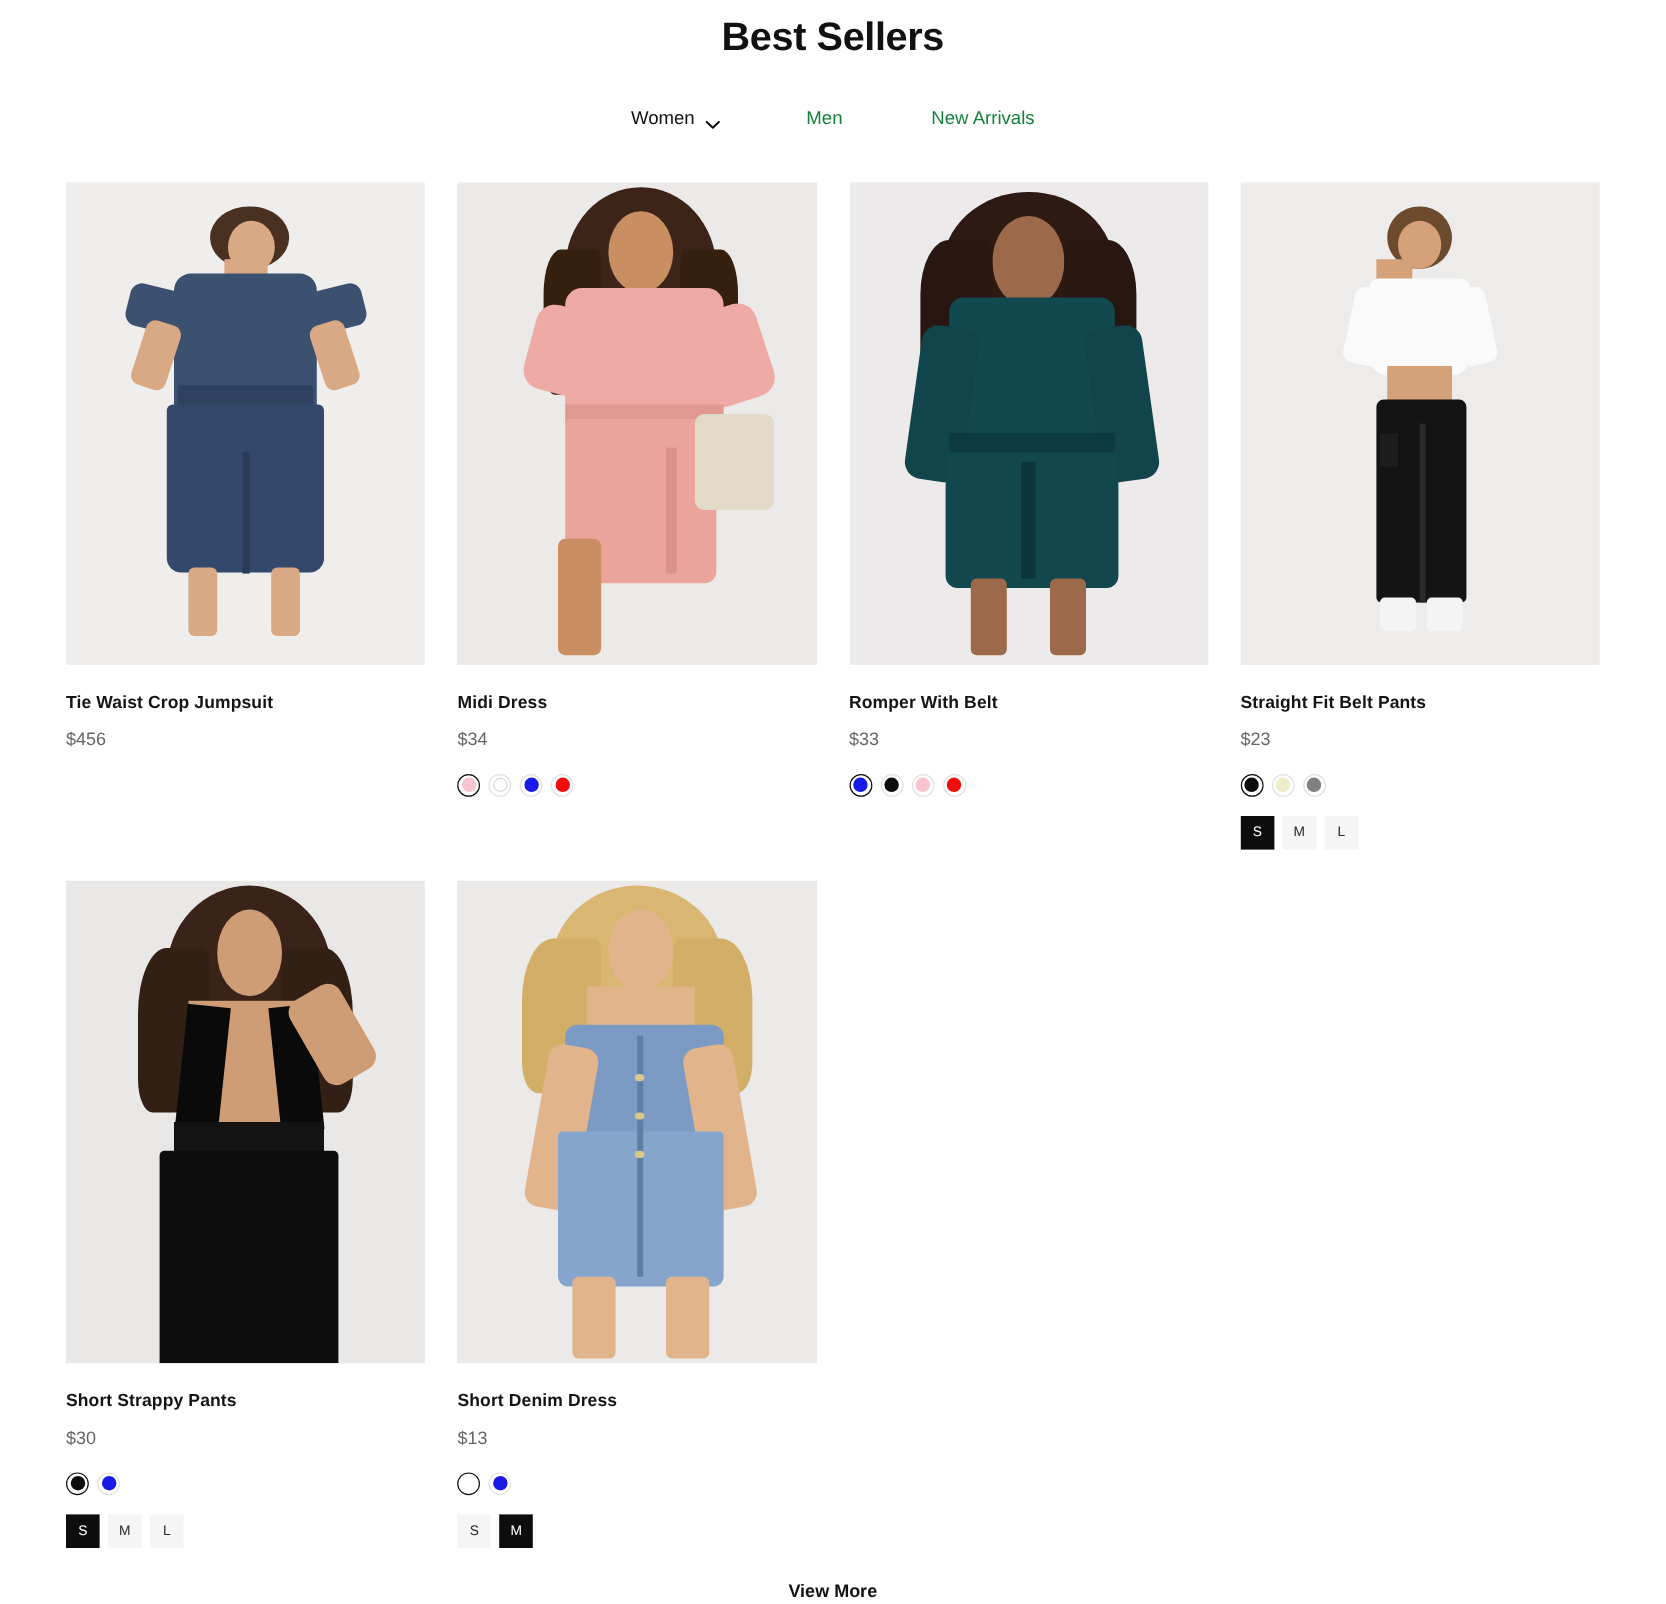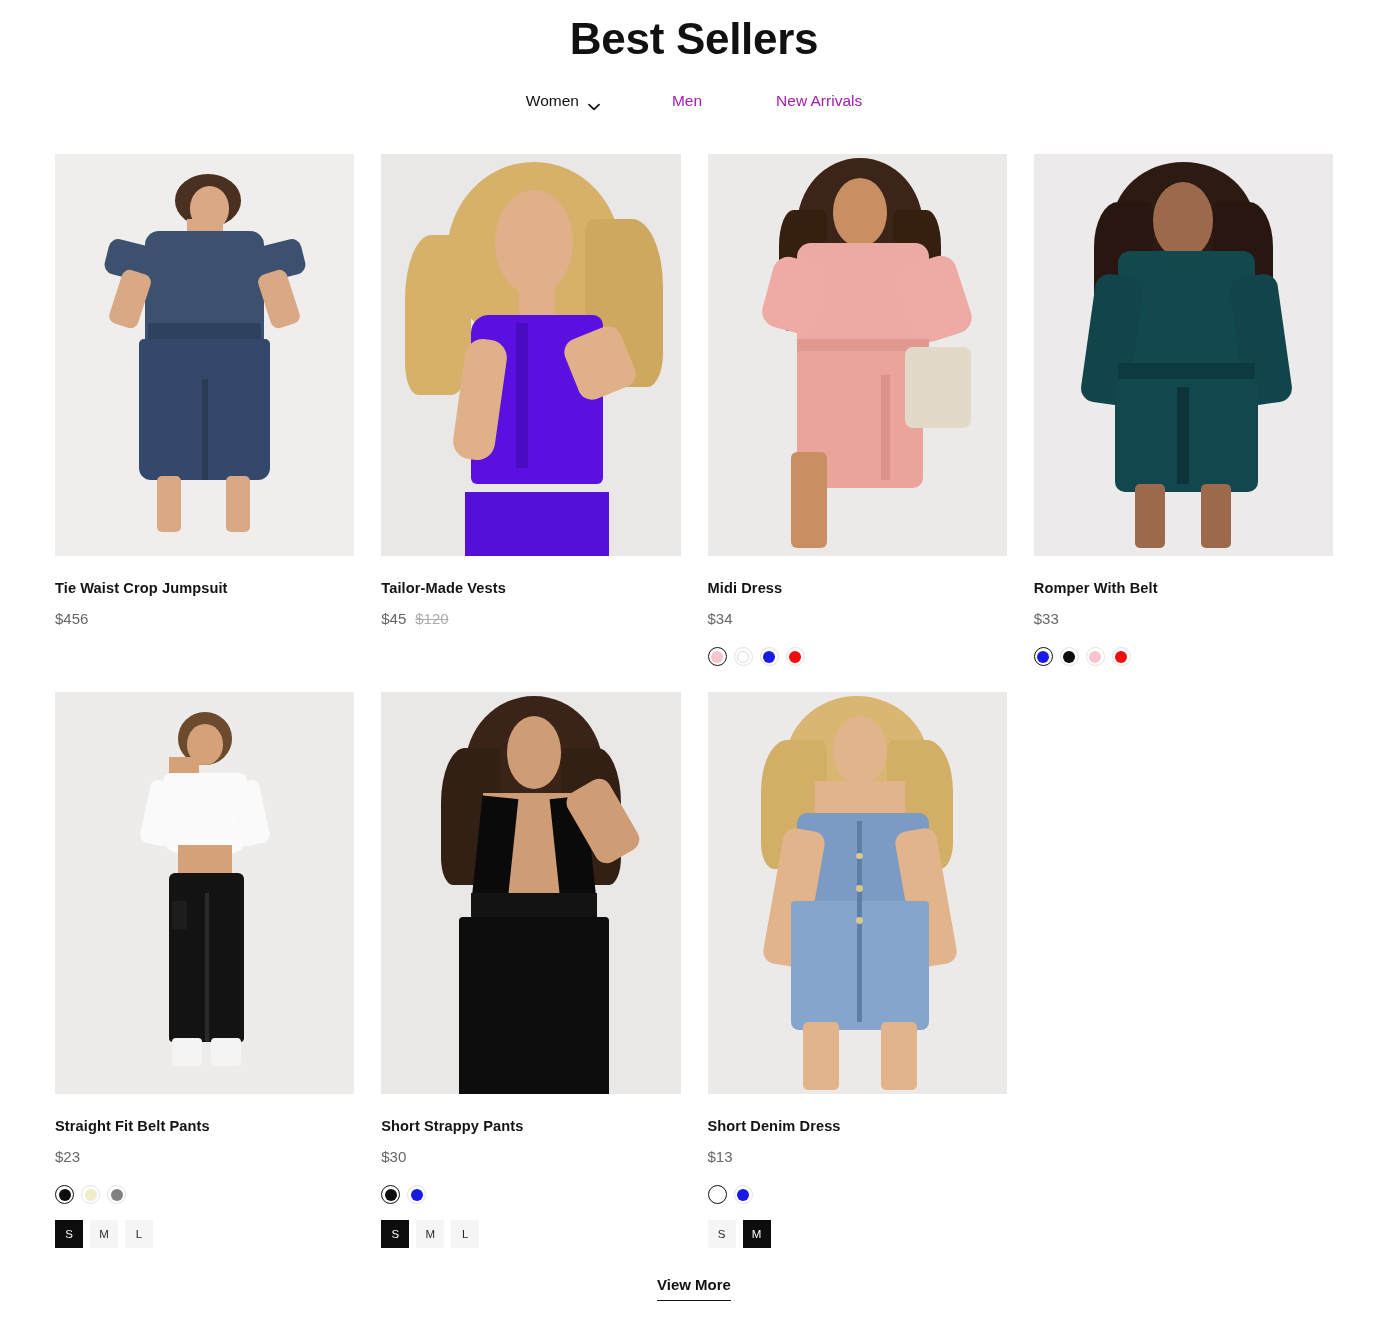--- a/index.html
+++ b/index.html
@@ -12,45 +12,45 @@
     color: #111111;
     overflow: hidden;
   }
 
   .page { width: 1388px; padding: 0 55px; }
 
   
   .header { text-align: center; padding-top: 10px; }
 
   .page-title {
-    font-size: 44px;
+    font-size: 33px;
     font-weight: 700;
     letter-spacing: -0.3px;
     color: #111111;
     line-height: 1.3;
   }
 
   .page-subtitle {
     font-size: 15px;
     font-weight: 400;
     color: #3a3a3a;
     margin-top: 21px;
   }
 
   .tabs {
-    margin-top: 21px;
+    margin-top: 33px;
     display: flex;
     justify-content: center;
     align-items: center;
     gap: 0px;
   }
 
   .tab {
     font-size: 15.5px;
-    color: #a21caf;
+    color: #15803d;
     cursor: pointer;
     display: flex;
     align-items: center;
     gap: 9px;
     padding: 4px 0;
   }
   .tab.active { color: #111111; font-weight: 500; }
 
   .tab-gap-1 { width: 72px; }
   .tab-gap-2 { width: 74px; }
@@ -204,40 +204,20 @@
         <div class="ph" style="left:49%;top:56%;width:2%;height:25%;background:#2a3b57;"></div>
         <div class="ph skin" style="left:34%;top:80%;width:8%;height:14%;border-radius:5px;"></div>
         <div class="ph skin" style="left:57%;top:80%;width:8%;height:14%;border-radius:5px;"></div>
       </div>
       <div class="product-title">Tie Waist Crop Jumpsuit</div>
       <div class="price-row">
         <span class="price">$456</span>
       </div>
     </div>
 
-    <div class="card">
-      <div class="thumb">
-        <div class="photo-bg" style="background:#e9e8e6;"></div>
-        <div class="ph oval hair-bl" style="left:22%;top:2%;width:58%;height:46%;background:#d7b16a;"></div>
-        <div class="ph oval skin" style="left:38%;top:9%;width:26%;height:26%;background:#e0b089;"></div>
-        <div class="ph" style="left:46%;top:32%;width:12%;height:10%;background:#e0b089;"></div>
-        <div class="ph" style="left:8%;top:20%;width:22%;height:40%;background:#d7b16a;border-radius:40% 10% 30% 20%;"></div>
-        <div class="ph" style="left:68%;top:16%;width:26%;height:42%;background:#cfa85f;border-radius:10% 40% 20% 30%;"></div>
-        <div class="ph" style="left:30%;top:40%;width:44%;height:42%;background:#5a10e0;border-radius:18px 10px 6px 6px;"></div>
-        <div class="ph" style="left:26%;top:46%;width:14%;height:30%;background:#e0b089;border-radius:18px;transform:rotate(8deg);"></div>
-        <div class="ph" style="left:63%;top:44%;width:20%;height:16%;background:#e0b089;border-radius:14px;transform:rotate(-22deg);"></div>
-        <div class="ph" style="left:45%;top:42%;width:4%;height:36%;background:#4a0cc0;"></div>
-        <div class="ph" style="left:28%;top:84%;width:48%;height:16%;background:#5410d8;"></div>
-      </div>
-      <div class="product-title">Tailor-Made Vests</div>
-      <div class="price-row">
-        <span class="price">$45</span>
-        <span class="price-old">$120</span>
-      </div>
-    </div>
 
 
     <div class="card">
       <div class="thumb">
         <div class="photo-bg" style="background:#eceae9;"></div>
         <div class="ph oval" style="left:30%;top:1%;width:42%;height:34%;background:#3d2418;"></div>
         <div class="ph oval skin" style="left:42%;top:6%;width:18%;height:17%;background:#c98f62;"></div>
         <div class="ph" style="left:24%;top:14%;width:16%;height:30%;background:#35200f;border-radius:30% 10% 40% 20%;"></div>
         <div class="ph" style="left:62%;top:14%;width:16%;height:30%;background:#35200f;border-radius:10% 30% 20% 40%;"></div>
         <div class="ph" style="left:30%;top:22%;width:44%;height:26%;background:#edaaa4;border-radius:14px 14px 6px 6px;"></div>

